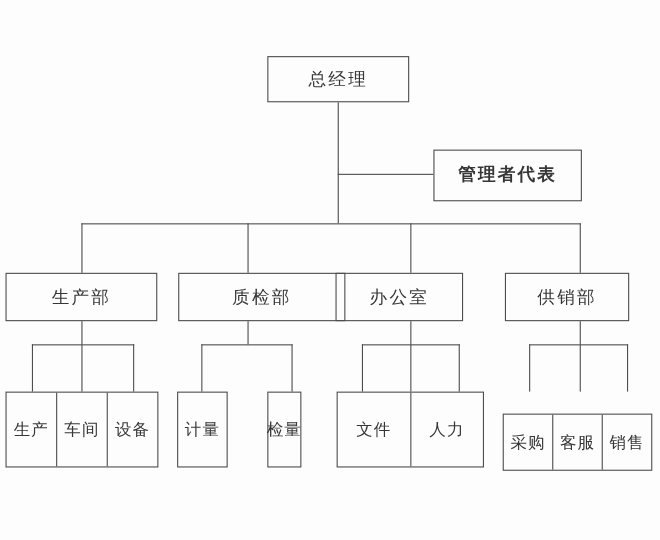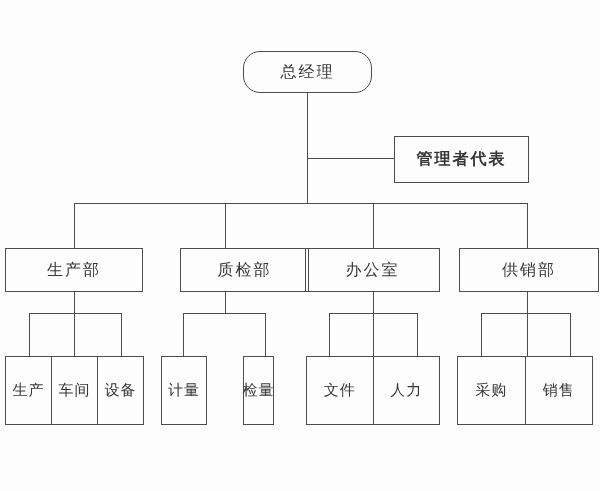--- a/index.html
+++ b/index.html
@@ -90,38 +90,38 @@
   <div class="line v" style="left:329px; top:313px; height:43px;"></div>
   <div class="line v" style="left:373px; top:313px; height:43px;"></div>
   <div class="line v" style="left:417px; top:313px; height:43px;"></div>
 
   <div class="line v" style="left:527px; top:292px; height:21px;"></div>
   <div class="line h" style="left:481px; top:313px; width:90px;"></div>
   <div class="line v" style="left:481px; top:313px; height:43px;"></div>
   <div class="line v" style="left:527px; top:313px; height:43px;"></div>
   <div class="line v" style="left:570px; top:313px; height:43px;"></div>
 
-  <div class="node" style="left:243px; top:51px; width:129px; height:42px;border-radius:17px;">
+  <div class="node" style="left:243px; top:51px; width:129px; height:42px;">
     <span class="lbl">总经理</span>
   </div>
 
   <div class="node" style="left:394px; top:136px; width:135px; height:47px;font-weight:bold;">
     <span class="lbl">管理者代表</span>
   </div>
 
   <div class="node" style="left:5px; top:248px; width:138px; height:44px;align-items:center;">
     <span class="lbl">生产部</span>
   </div>
-  <div class="node" style="left:180px; top:248px; width:129px; height:44px;">
+  <div class="node" style="left:162px; top:248px; width:152px; height:44px;">
     <span class="lbl">质检部</span>
   </div>
-  <div class="node" style="left:305px; top:248px; width:135px; height:44px;">
+  <div class="node" style="left:305px; top:248px; width:116px; height:44px;">
     <span class="lbl">办公室</span>
   </div>
-  <div class="node" style="left:459px; top:248px; width:140px; height:44px;">
+  <div class="node" style="left:459px; top:248px; width:113px; height:44px;">
     <span class="lbl">供销部</span>
   </div>
 
   <div class="group" style="left:5px; top:356px; width:139px; height:69px;">
     <div class="cell">生产</div>
     <div class="cell">车间</div>
     <div class="cell">设备</div>
   </div>
 
   <div class="node leaf" style="left:161px; top:356px; width:46px; height:69px;">
@@ -129,18 +129,19 @@
   </div>
   <div class="node leaf" style="left:243px; top:356px; width:31px; height:69px;">
     <span class="lbl">检量</span>
   </div>
 
   <div class="group" style="left:306px; top:356px; width:134px; height:69px;">
     <div class="cell">文件</div>
     <div class="cell">人力</div>
   </div>
 
-  <div class="group" style="left:457px; top:356px; width:136px; height:69px;">
+  <div class="group" style="left:457px; top:376px; width:136px; height:52px;">
     <div class="cell">采购</div>
+    <div class="cell">客服</div>
     <div class="cell">销售</div>
   </div>
 
 </div>
 
 </body></html>

